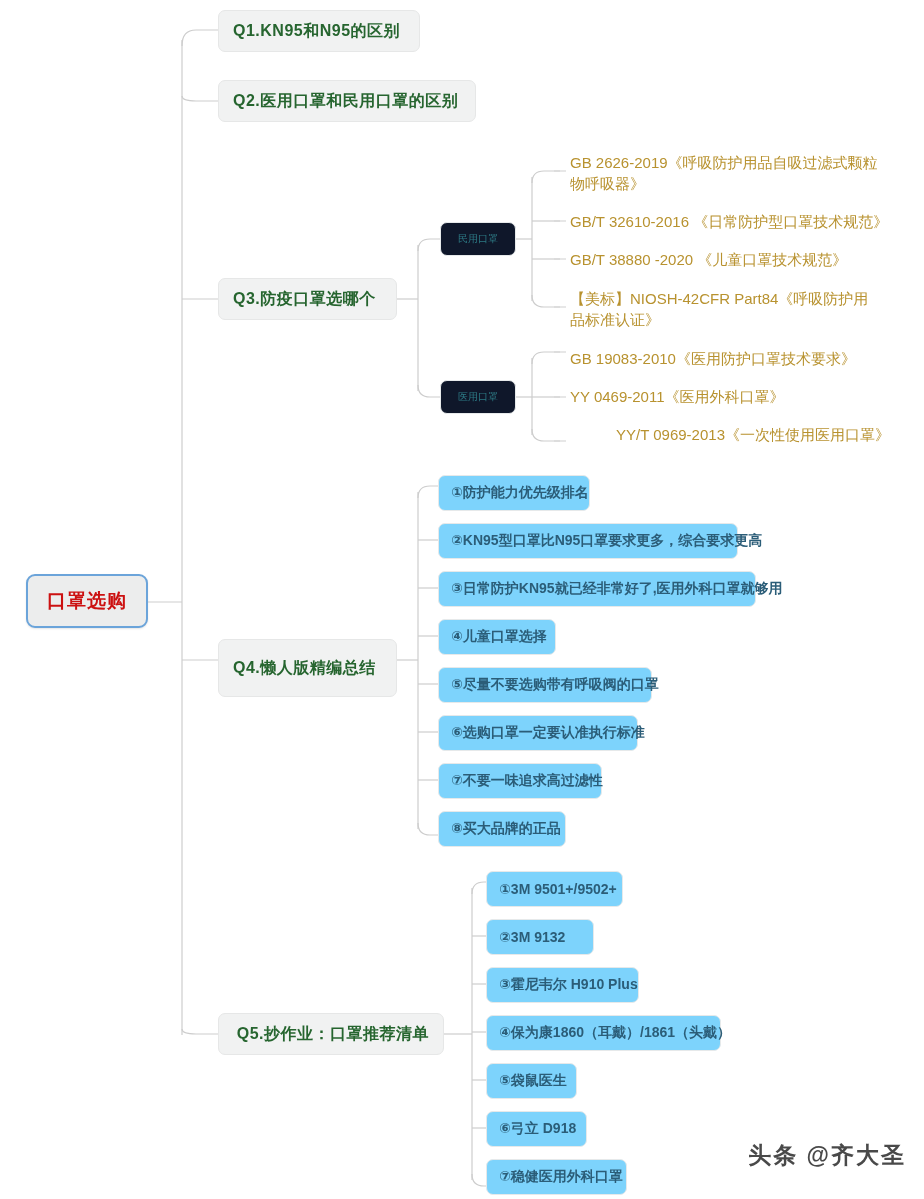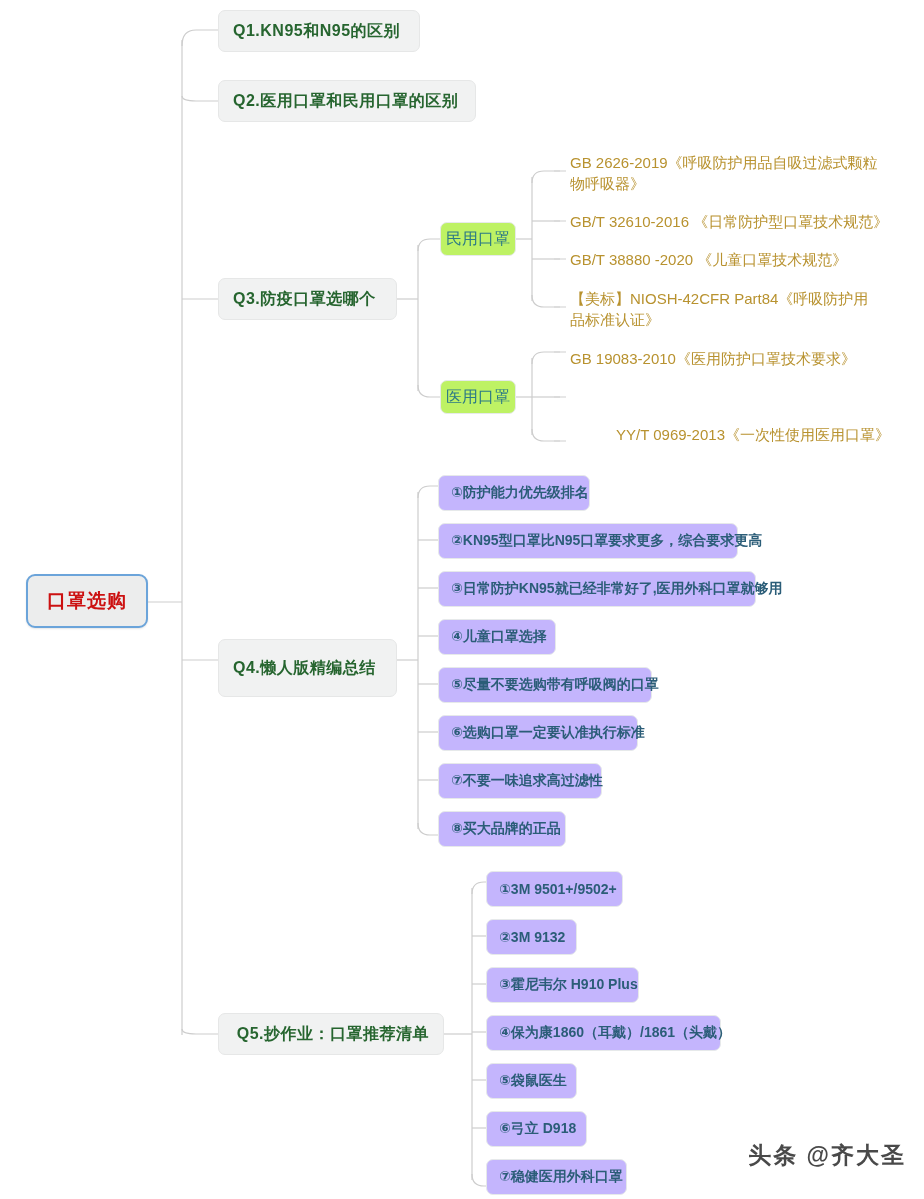--- a/index.html
+++ b/index.html
@@ -56,41 +56,41 @@
     border-radius: 7px;
     color: #26652f;
     font-size: 16px;
     font-weight: bold;
     padding: 0 14px;
     letter-spacing: 0.5px;
   }
 
   
   .node-group {
-    background: #bef264;
+    background: #0f172a;
     border: 1px solid #e7eaeb;
     border-radius: 7px;
     color: #2d7a85;
-    font-size: 16px;
+    font-size: 10px;
     padding: 0 13px;
   }
 
   
   .node-leaf-text {
     color: #b8922f;
     font-size: 15px;
     line-height: 21px;
     white-space: normal;
     display: block;
     align-items: initial;
   }
 
   
   .node-item {
-    background: #c4b5fd;
+    background: #7dd3fc;
     border: 1px solid #e6e9ea;
     border-radius: 7px;
     color: #2b5d78;
     font-size: 14px;
     font-weight: bold;
     padding: 0 12px;
   }
 
   
   #watermark {
@@ -215,20 +215,23 @@
   </div>
 
   <div class="node node-leaf-text" style="left:570px; top:288px; width:312px;">
     <span>【美标】NIOSH-42CFR Part84《呼吸防护用品标准认证》</span>
   </div>
 
   <div class="node node-leaf-text" style="left:570px; top:348px; width:320px;">
     <span>GB 19083-2010《医用防护口罩技术要求》</span>
   </div>
 
+  <div class="node node-leaf-text" style="left:570px; top:386px; width:320px;">
+    <span>YY 0469-2011《医用外科口罩》</span>
+  </div>
 
   <div class="node node-leaf-text" style="left:570px; top:424px; width:320px;text-align:right;">
     <span>YY/T 0969-2013《一次性使用医用口罩》</span>
   </div>
 
   <div class="node node-item" style="left:438px; top:475px; width:152px; height:36px;">
     <span>①防护能力优先级排名</span>
   </div>
 
   <div class="node node-item" style="left:438px; top:523px; width:300px; height:36px;">
@@ -256,21 +259,21 @@
   </div>
 
   <div class="node node-item" style="left:438px; top:811px; width:128px; height:36px;">
     <span>⑧买大品牌的正品</span>
   </div>
 
   <div class="node node-item" style="left:486px; top:871px; width:137px; height:36px;">
     <span>①3M 9501+/9502+</span>
   </div>
 
-  <div class="node node-item" style="left:486px; top:919px; width:91px; height:36px;">
+  <div class="node node-item" style="left:486px; top:919px; width:108px; height:36px;">
     <span>②3M 9132</span>
   </div>
 
   <div class="node node-item" style="left:486px; top:967px; width:153px; height:36px;">
     <span>③霍尼韦尔 H910 Plus</span>
   </div>
 
   <div class="node node-item" style="left:486px; top:1015px; width:235px; height:36px;">
     <span>④保为康1860（耳戴）/1861（头戴）</span>
   </div>

